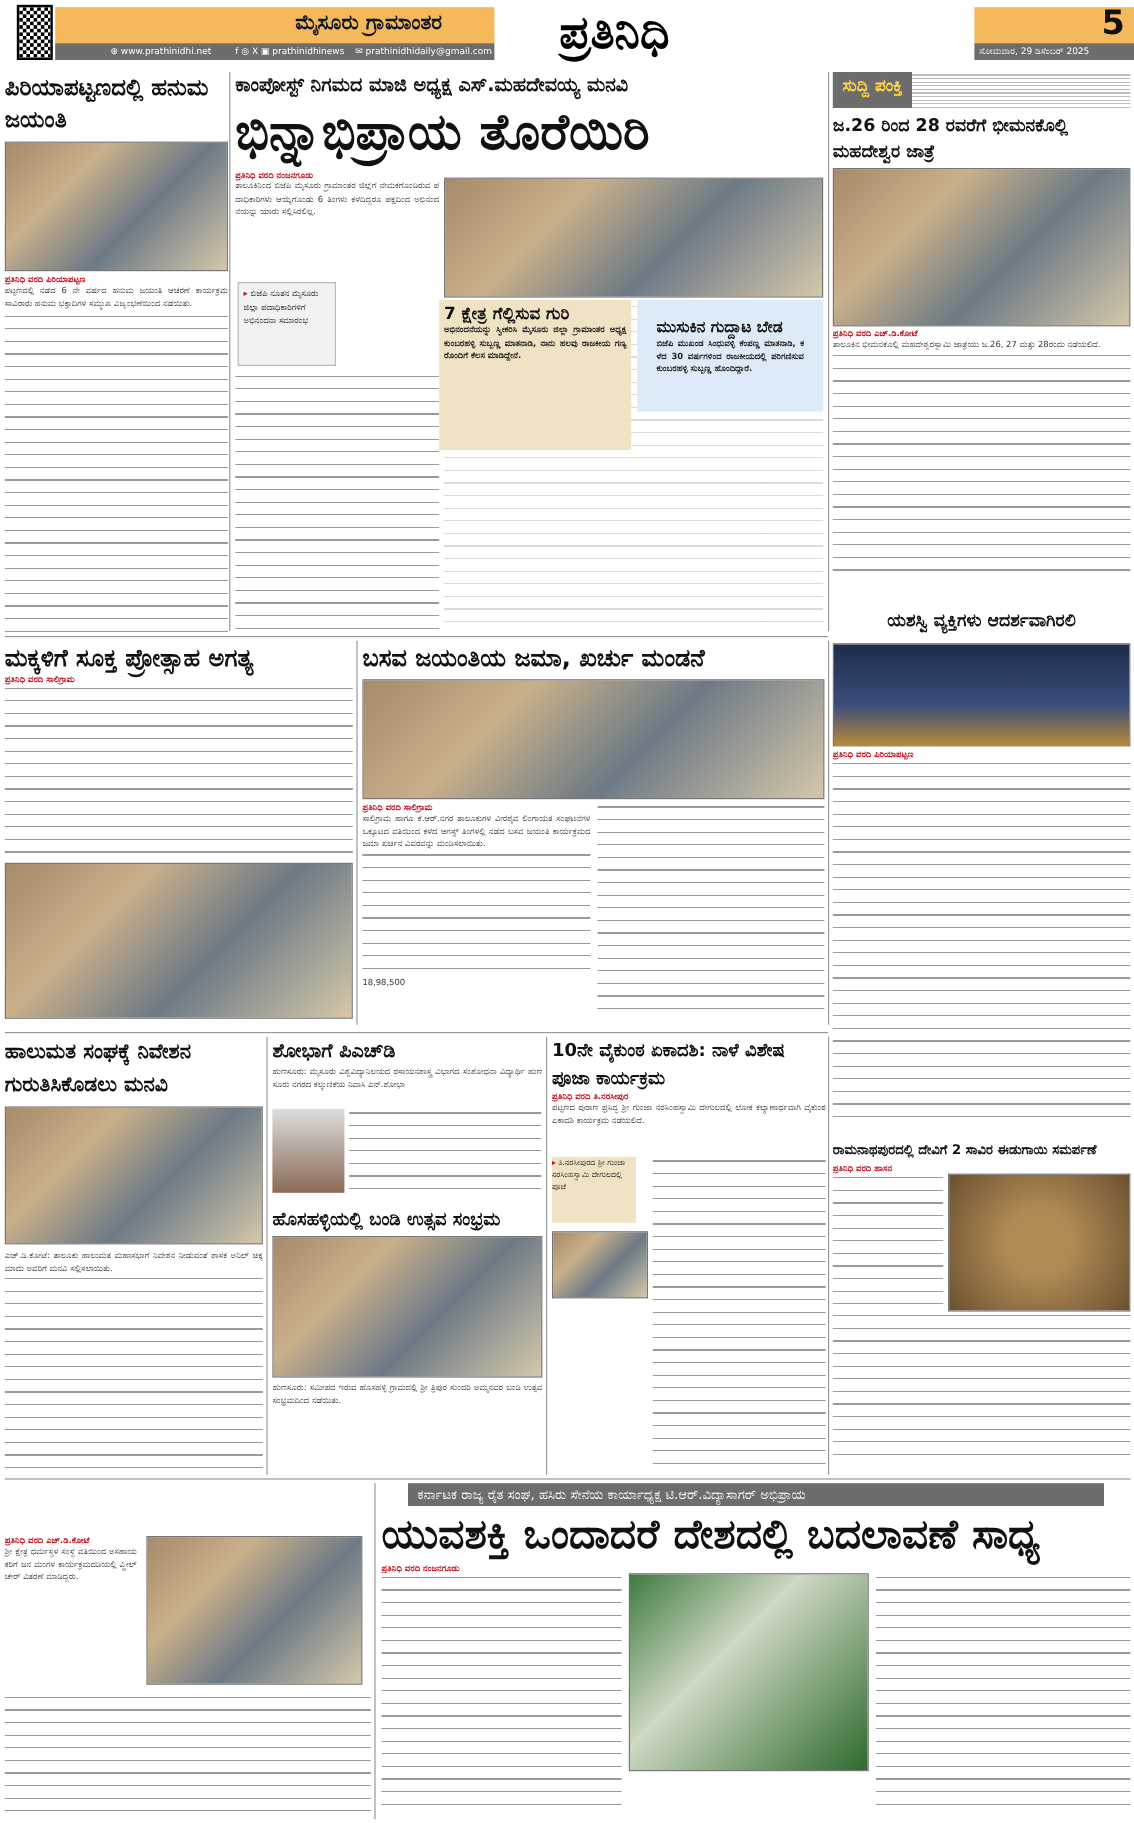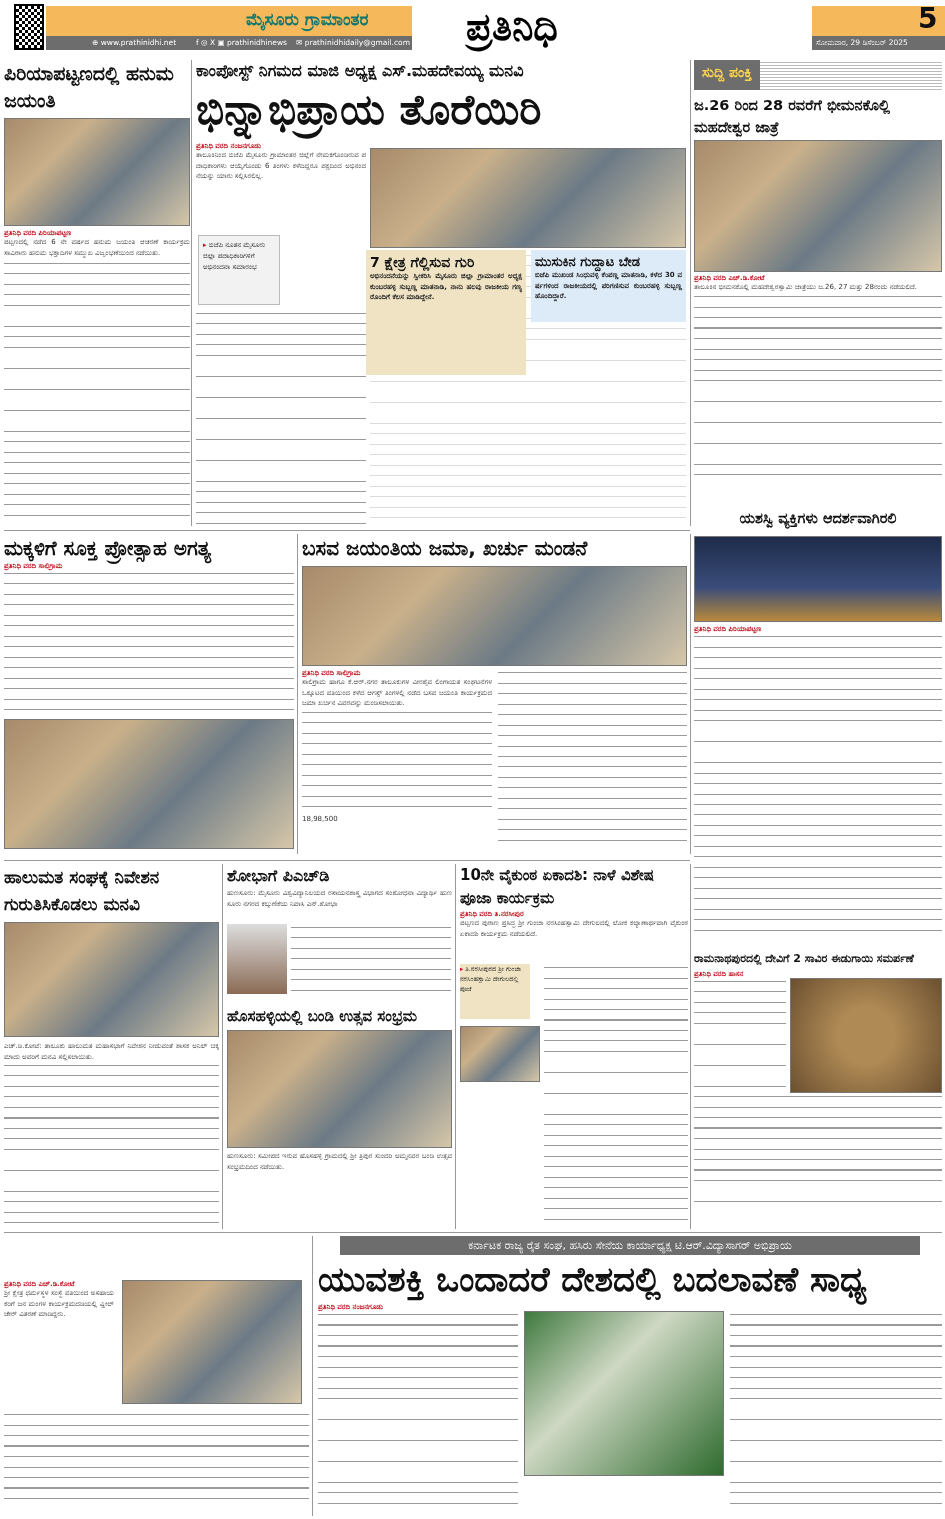--- a/index.html
+++ b/index.html
@@ -15,21 +15,21 @@
 .vr{border-left:1px solid #999}
 .hr{border-top:1px solid #999}
 .box{border:1px solid #bbb}
 </style>
 </head>
 <body>
 
 <div class="abs" style="left:0;top:0;width:945px;height:56px">
   <div class="abs" style="left:14px;top:4px;width:30px;height:46px;background:repeating-conic-gradient(#000 0 25%,#fff 0 50%) 0 0/6px 6px;border:2px solid #000"></div>
   <div class="abs hdr-orange" style="left:46px;top:6px;width:366px;height:30px"></div>
-  <div class="abs" style="left:246px;top:9px;font-size:17px;color:#0f766e;font-weight:bold">ಮೈಸೂರು ಗ್ರಾಮಾಂತರ</div>
+  <div class="abs" style="left:246px;top:9px;font-size:17px;color:#0f172a;font-weight:bold">ಮೈಸೂರು ಗ್ರಾಮಾಂತರ</div>
   <div class="abs hdr-grey" style="left:46px;top:36px;width:366px;height:14px"></div>
   <div class="abs" style="left:92px;top:38px;font-size:7.5px;color:#fff">⊕ www.prathinidhi.net</div>
   <div class="abs" style="left:196px;top:38px;font-size:7.5px;color:#fff">f ◎ X ▣ prathinidhinews</div>
   <div class="abs" style="left:296px;top:38px;font-size:7.5px;color:#fff">✉ prathinidhidaily@gmail.com</div>
 
   <div class="abs" style="left:466px;top:0;font-size:38px;font-weight:bold;color:#000;line-height:54px">ಪ್ರತಿನಿಧಿ</div>
   <div class="abs hdr-orange" style="left:812px;top:6px;width:133px;height:30px"></div>
   <div class="abs" style="left:918px;top:2px;font-size:28px;font-weight:bold;color:#111">5</div>
   <div class="abs hdr-grey" style="left:812px;top:36px;width:133px;height:14px"></div>
   <div class="abs" style="left:816px;top:38px;font-size:7.5px;color:#fff">ಸೋಮವಾರ, 29 ಡಿಸೆಂಬರ್ 2025</div>
@@ -52,21 +52,21 @@
   <div class="abs box" style="left:2px;top:175px;width:82px;height:70px;background:#f2f2f2;padding:4px;font-size:7px;line-height:11px">
     <span style="color:#c1121f">▸ </span><span>ಬಿಜೆಪಿ ನೂತನ ಮೈಸೂರು ಜಿಲ್ಲಾ ಪದಾಧಿಕಾರಿಗಳಿಗೆ ಅಭಿನಂದನಾ ಸಮಾರಂಭ</span>
   </div>
   <div class="abs lines" style="left:0;top:250px;width:170px;height:215px"></div>
   <div class="abs photo" style="left:174px;top:88px;width:316px;height:100px"></div>
   <div class="abs lines" style="left:174px;top:192px;width:316px;height:270px;opacity:.35"></div>
   <div class="abs" style="left:170px;top:190px;width:160px;height:125px;background:#efe3c4;padding:4px">
     <div class="h1" style="font-size:14px">7 ಕ್ಷೇತ್ರ ಗೆಲ್ಲಿಸುವ ಗುರಿ</div>
     <div class="txt" style="font-weight:bold;color:#222">ಅಭಿನಂದನೆಯನ್ನು ಸ್ವೀಕರಿಸಿ ಮೈಸೂರು ಜಿಲ್ಲಾ ಗ್ರಾಮಾಂತರ ಅಧ್ಯಕ್ಷ ಕುಂಬರಹಳ್ಳಿ ಸುಬ್ಬಣ್ಣ ಮಾತನಾಡಿ, ನಾನು ಹಲವು ರಾಜಕೀಯ ಗಣ್ಯರೊಂದಿಗೆ ಕೆಲಸ ಮಾಡಿದ್ದೇನೆ.</div>
   </div>
-  <div class="abs" style="left:335px;top:190px;width:155px;height:72px;background:#dcebf7;padding:4px">
+  <div class="abs" style="left:335px;top:190px;width:155px;height:93px;background:#dcebf7;padding:16px">
     <div class="h1" style="font-size:13px">ಮುಸುಕಿನ ಗುದ್ದಾಟ ಬೇಡ</div>
     <div class="txt" style="font-weight:bold;color:#222">ಬಿಜೆಪಿ ಮುಖಂಡ ಸಿಂಧುವಳ್ಳಿ ಕೆಂಪಣ್ಣ ಮಾತನಾಡಿ, ಕಳೆದ 30 ವರ್ಷಗಳಿಂದ ರಾಜಕೀಯದಲ್ಲಿ ಪರಿಗಣಿಸುವ ಕುಂಬರಹಳ್ಳಿ ಸುಬ್ಬಣ್ಣ ಹೊಂದಿದ್ದಾರೆ.</div>
   </div>
 </div>
 <div class="abs vr" style="left:690px;top:60px;height:466px"></div>
 
 <div class="abs" style="left:694px;top:60px;width:248px;height:445px">
   <div style="display:flex;height:30px">
     <div style="background:#6d6d6d;color:#ffd54a;font-size:14px;font-weight:bold;padding:4px 8px">ಸುದ್ದಿ ಪಂಕ್ತಿ</div>
     <div style="flex:1;background:repeating-linear-gradient(#fff 0 2px,#bbb 2px 3px)"></div>
@@ -161,21 +161,21 @@
   <div class="abs" style="left:0;top:44px;width:110px">
     <div class="dateline">ಪ್ರತಿನಿಧಿ ವರದಿ ಎಚ್.ಡಿ.ಕೋಟೆ</div>
     <div class="txt">ಶ್ರೀ ಕ್ಷೇತ್ರ ಧರ್ಮಸ್ಥಳ ಸಂಸ್ಥೆ ವತಿಯಿಂದ ಅಸಹಾಯಕರಿಗೆ ಜನ ಮಂಗಳ ಕಾರ್ಯಕ್ರಮದಡಿಯಲ್ಲಿ ವ್ಹೀಲ್ ಚೇರ್ ವಿತರಣೆ ಮಾಡಿದ್ದರು.</div>
   </div>
   <div class="abs photo" style="left:118px;top:44px;width:180px;height:124px"></div>
   <div class="abs lines" style="left:0;top:175px;width:305px;height:104px"></div>
 </div>
 <div class="abs vr" style="left:312px;top:1236px;height:280px"></div>
 
 <div class="abs" style="left:318px;top:1236px;width:624px;height:280px">
-  <div style="background:#6d6d6d;color:#fff;font-size:11px;padding:3px 8px;margin:0 22px;text-align:center">ಕರ್ನಾಟಕ ರಾಜ್ಯ ರೈತ ಸಂಘ, ಹಸಿರು ಸೇನೆಯ ಕಾರ್ಯಾಧ್ಯಕ್ಷ ಟಿ.ಆರ್.ವಿದ್ಯಾಸಾಗರ್ ಅಭಿಪ್ರಾಯ</div>
+  <div style="background:#6d6d6d;color:#fff;font-size:11px;padding:3px 8px;margin:0 22px;text-align:left">ಕರ್ನಾಟಕ ರಾಜ್ಯ ರೈತ ಸಂಘ, ಹಸಿರು ಸೇನೆಯ ಕಾರ್ಯಾಧ್ಯಕ್ಷ ಟಿ.ಆರ್.ವಿದ್ಯಾಸಾಗರ್ ಅಭಿಪ್ರಾಯ</div>
   <div class="h1" style="font-size:34px;line-height:48px;font-family:'DejaVu Serif',serif">ಯುವಶಕ್ತಿ ಒಂದಾದರೆ ದೇಶದಲ್ಲಿ ಬದಲಾವಣೆ ಸಾಧ್ಯ</div>
   <div class="dateline">ಪ್ರತಿನಿಧಿ ವರದಿ ನಂಜನಗೂಡು</div>
   <div style="display:flex;gap:6px">
     <div class="lines" style="width:200px;height:195px"></div>
     <div class="photo" style="width:200px;height:165px;background:linear-gradient(135deg,#3f7a3f,#cfd8c4 40%,#2e6b2e)"></div>
     <div class="lines" style="flex:1;height:195px"></div>
   </div>
 </div>
 
 </body></html>

